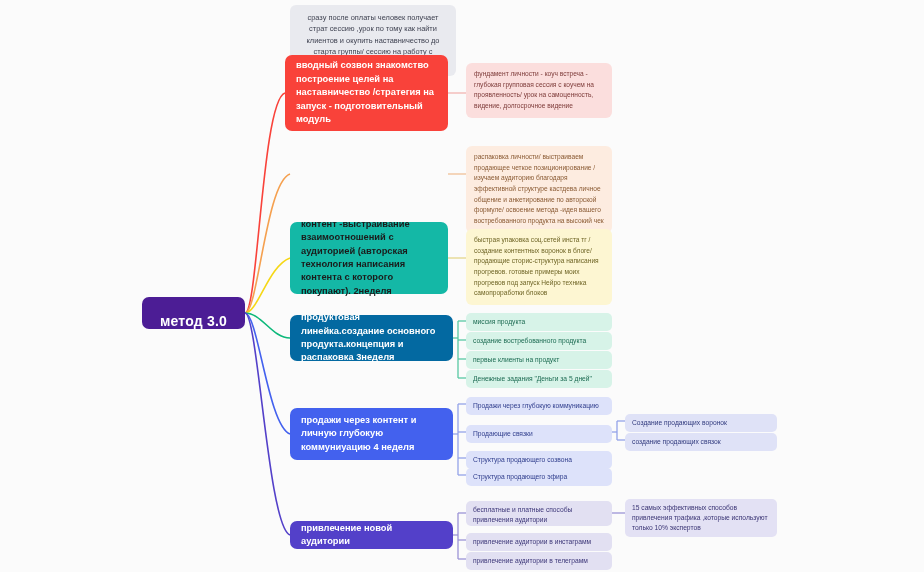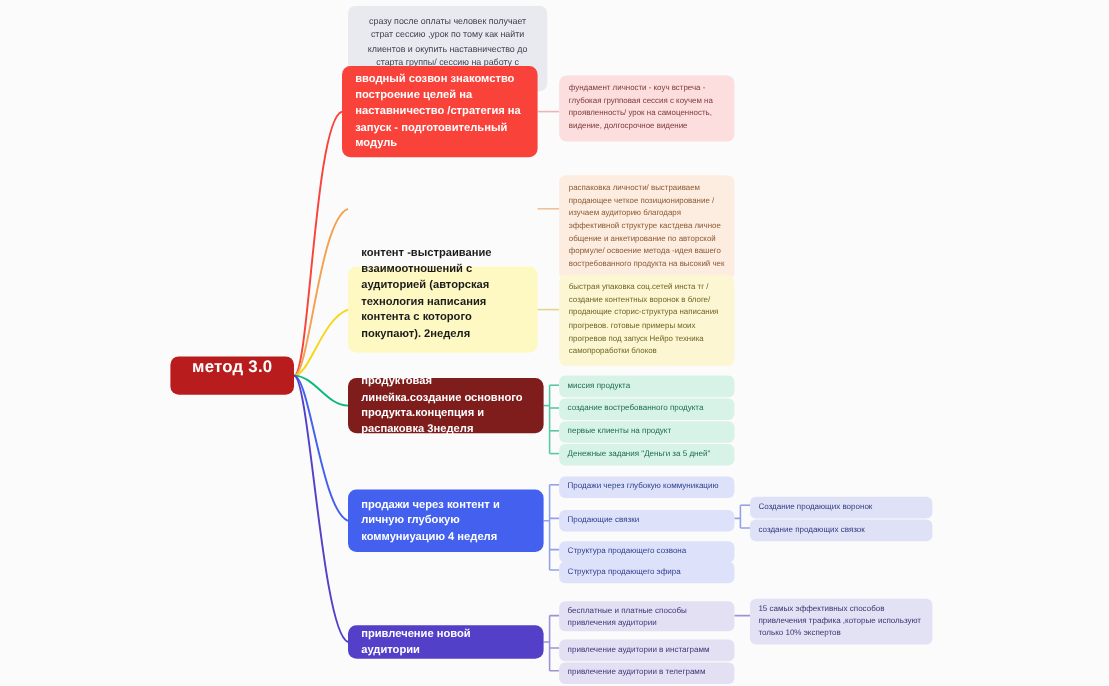--- a/index.html
+++ b/index.html
@@ -11,44 +11,44 @@
     position:relative;
   }
   #canvas{position:absolute;left:0;top:0;width:924px;height:572px;}
   #wires{position:absolute;left:0;top:0;width:924px;height:572px;pointer-events:none;}
 
   .node{position:absolute;box-sizing:border-box;}
 
   
   .central{
     left:142px;top:297px;width:103px;height:32px;
-    background:#b91c1c;border-radius:7px;
+    background:#4c1d95;border-radius:7px;
     color:#ffffff;font-size:14px;font-weight:700;
-    display:flex;align-items:flex-start;justify-content:center;
+    display:flex;align-items:flex-end;justify-content:center;
     letter-spacing:.2px;
   }
 
   
   .note-top{
     left:290px;top:5px;width:166px;
     background:#e9eaef;border-radius:6px;
     padding:7px 8px;color:#3e4150;font-size:7.4px;line-height:1.55;
     text-align:center;
   }
 
   
   .branch{
     border-radius:7px;padding:9px 11px;
     color:#fff;font-size:9.3px;font-weight:700;line-height:1.45;
     display:flex;align-items:center;
   }
   .b-red    {left:285px;top:55px; width:163px;height:76px; background:#f9423a;}
   .b-orange {left:290px;top:155px;width:158px;height:38px; background:#f5a04f;}
-  .b-yellow {left:290px;top:222px;width:158px;height:72px; background:#fef9c3;color:#1b1b1b;align-items:flex-end;}
-  .b-green  {left:290px;top:315px;width:163px;height:46px; background:#7f1d1d;}
+  .b-yellow {left:290px;top:222px;width:158px;height:72px; background:#14b8a6;color:#1b1b1b;}
+  .b-green  {left:290px;top:315px;width:163px;height:46px; background:#0369a1;}
   .b-blue   {left:290px;top:408px;width:163px;height:52px; background:#4361ee;}
   .b-purple {left:290px;top:521px;width:163px;height:28px; background:#5340c9;font-size:9.3px;justify-content:flex-end;}
 
   
   .card{
     border-radius:6px;padding:6px 8px;
     font-size:6.6px;line-height:1.62;
   }
   .c-red   {left:466px;top:63px; width:146px;background:#fbdedd;color:#7d3a38;}
   .c-orange{left:466px;top:146px;width:146px;background:#fdece0;color:#8a5a33;}

